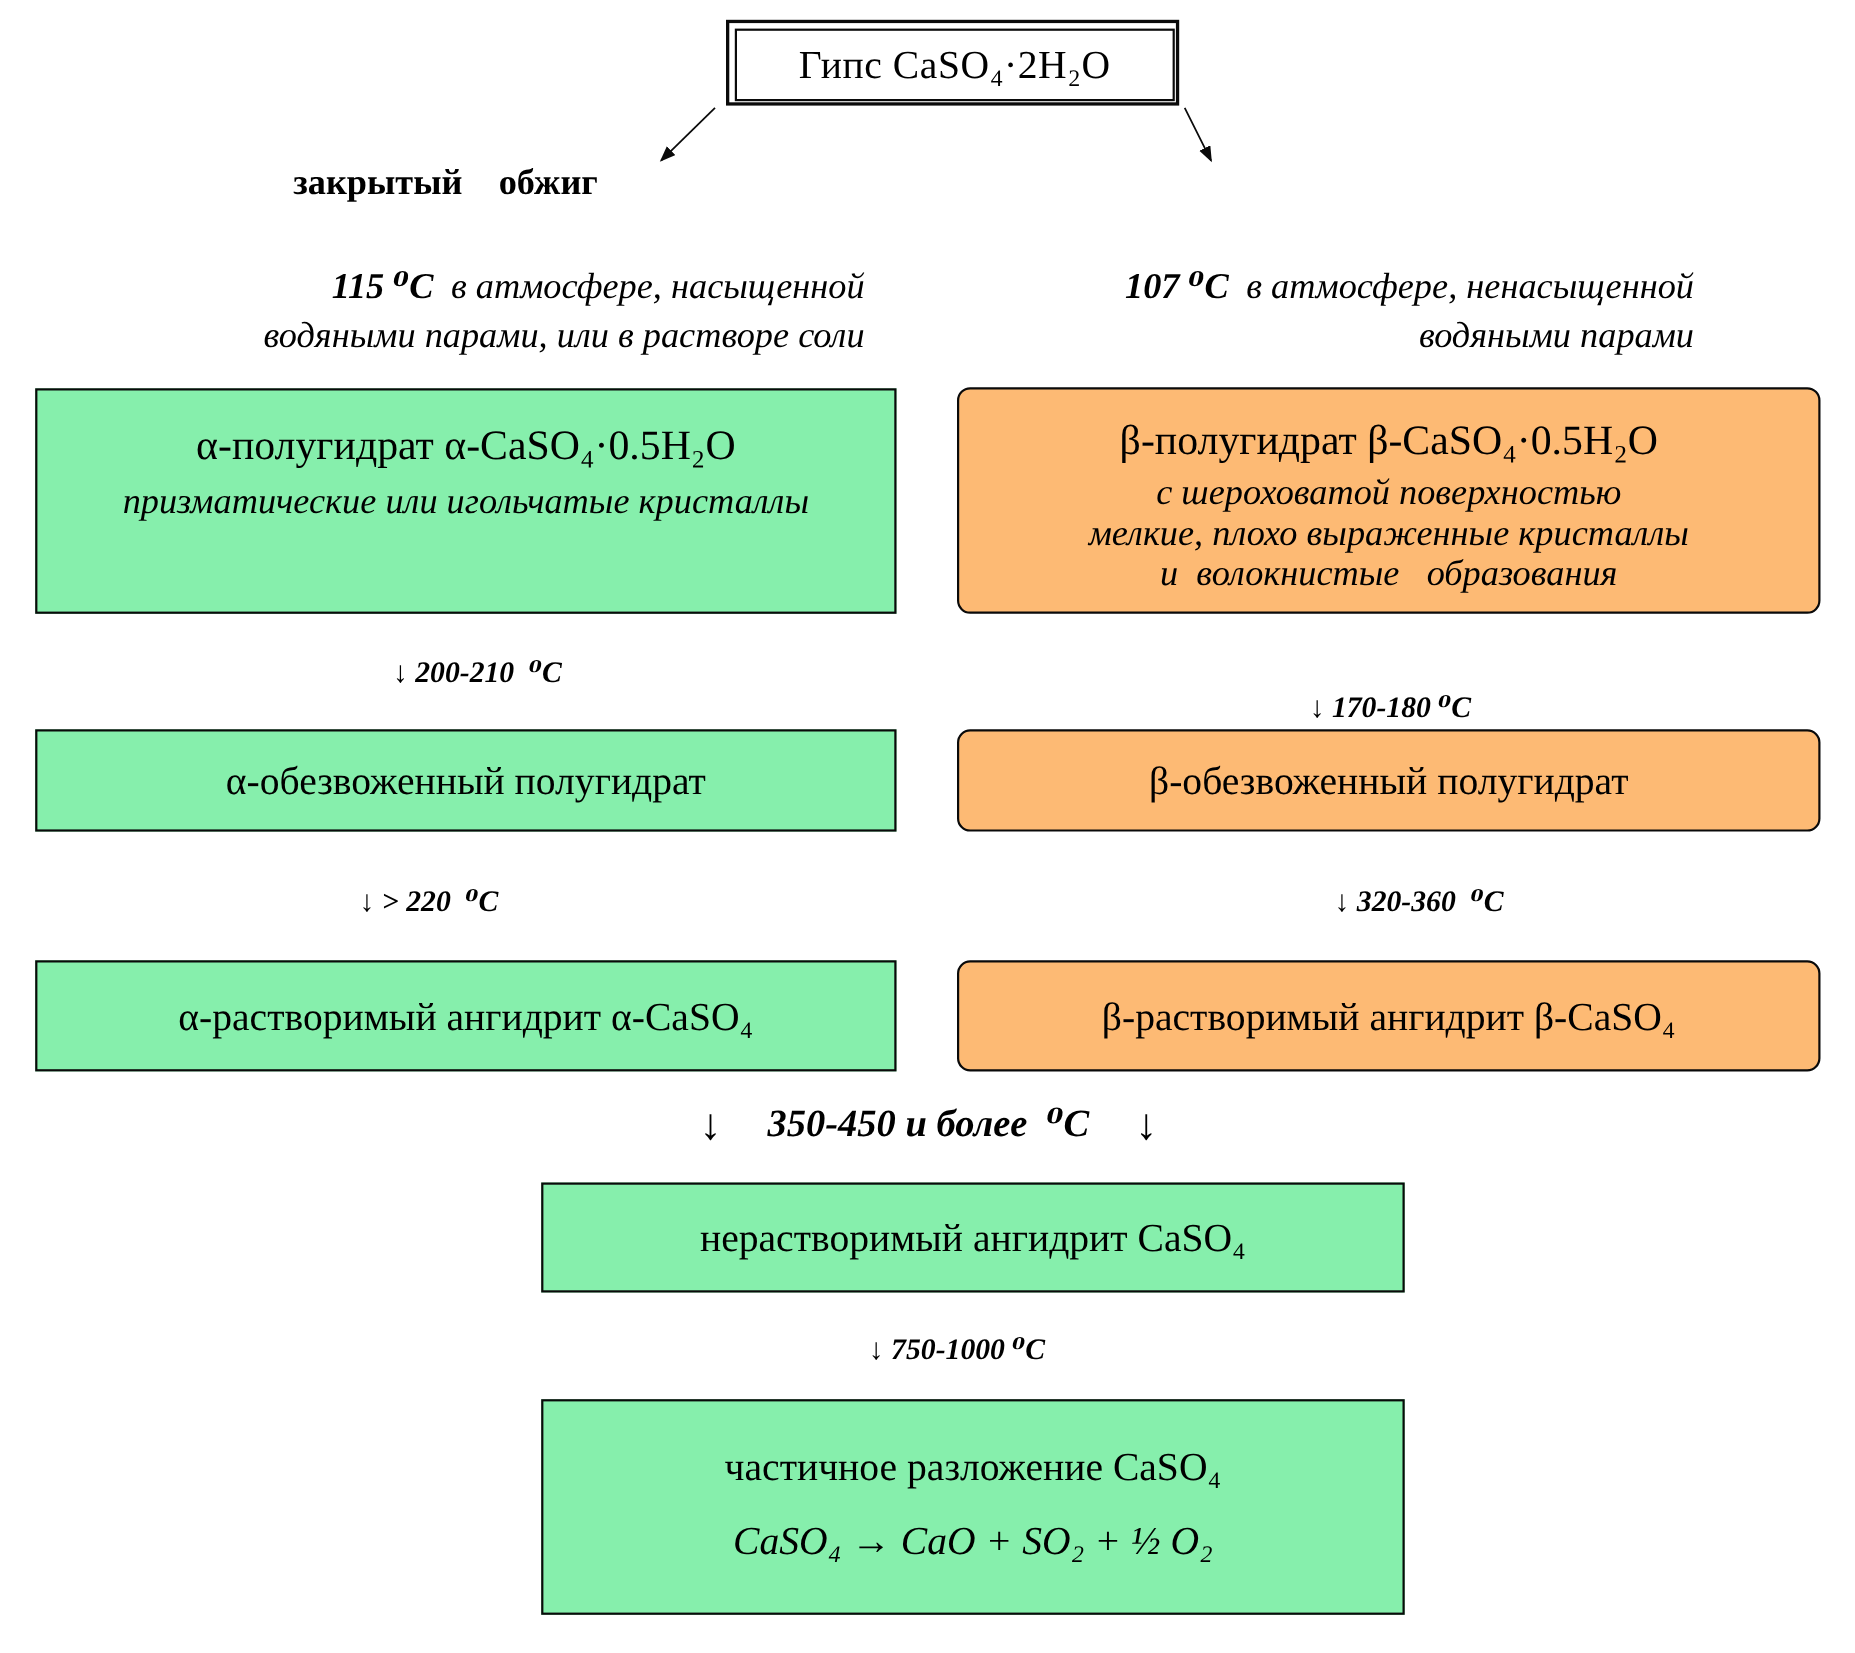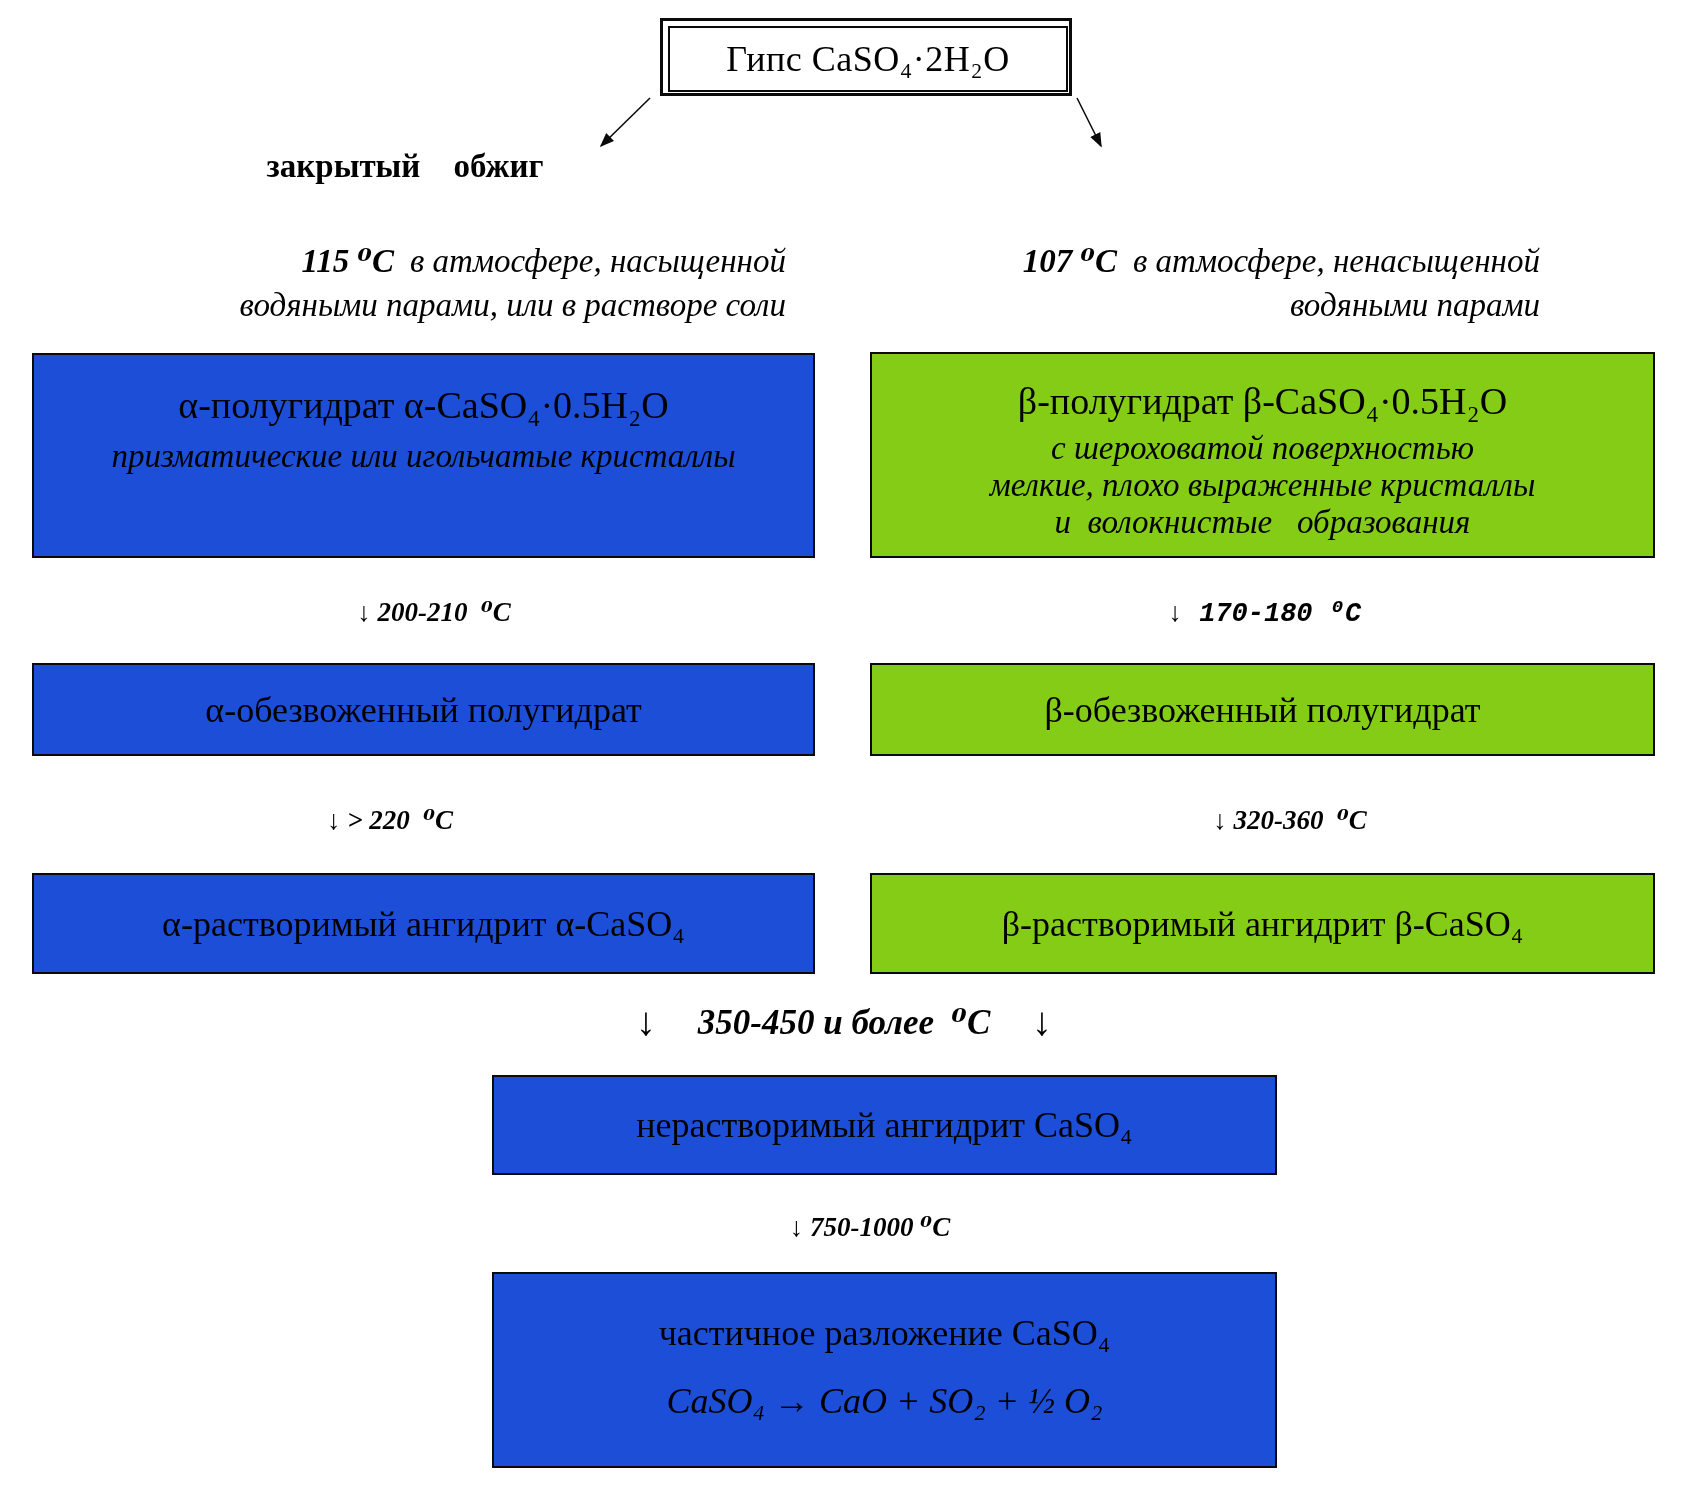--- a/index.html
+++ b/index.html
@@ -22,22 +22,22 @@
   .branch-header{font-weight:bold;font-size:33px;text-align:center;}
   .hdr-left{left:55px;top:148px;width:700px;}
   .hdr-right{left:860px;top:148px;width:650px;}
   .cond{font-style:italic;font-size:33px;text-align:right;line-height:44px;margin-top:37px;}
   .cond-left{left:14px;top:202px;width:772px;}
   .cond-right{left:830px;top:202px;width:710px;}
   .cond .temp{font-weight:bold;}
   .cond .ctext{margin-left:16px;}
 
   
-  .sbox{border:2px solid #0a0a0a;background:#1d4ed8;text-align:center;}
-  .sbox.gray{background:#84cc16;}
+  .sbox{border:2px solid #0a0a0a;background:#86efac;text-align:center;}
+  .sbox.gray{background:#fdba74;border-radius:12px;}
   .stage-title{font-size:38px;}
   .stage-desc{font-style:italic;font-size:33px;}
   .b-a1{left:32px;top:353px;width:783px;height:205px;padding-top:22px;}
   .b-a1 .stage-title{line-height:56px;}
   .b-a1 .stage-desc{line-height:46px;}
   .b-b1{left:870px;top:352px;width:785px;height:206px;padding-top:18px;}
   .b-b1 .stage-title{line-height:58px;}
   .b-b1 .stage-desc{line-height:37px;}
   .rowbox{display:flex;align-items:center;justify-content:center;font-size:36px;}
   .b-a2{left:32px;top:663px;width:783px;height:93px;}
@@ -45,21 +45,21 @@
   .b-a3{left:32px;top:873px;width:783px;height:101px;}
   .b-b3{left:870px;top:873px;width:785px;height:101px;}
   .b-m1{left:492px;top:1075px;width:785px;height:100px;}
   .b-m2{left:492px;top:1272px;width:785px;height:196px;padding-top:36px;}
   .b-m2 .stage-title{font-size:36px;line-height:46px;}
   .equation{font-style:italic;font-size:36px;line-height:46px;margin-top:22px;}
 
   
   .templabel{font-weight:bold;font-style:italic;font-size:27px;text-align:center;}
   .t-a1{left:70px;top:596px;width:728px;}
-  .t-b1{left:900px;top:596px;width:728px;font-family:Liberation Mono, monospace;}
+  .t-b1{left:900px;top:628px;width:728px;}
   .t-a2{left:26px;top:804px;width:728px;}
   .t-b2{left:926px;top:804px;width:728px;}
   .t-m{left:506px;top:1211px;width:728px;}
   .merge-row{left:636px;top:998px;width:416px;display:flex;align-items:center;justify-content:space-between;
     font-weight:bold;font-style:italic;font-size:35px;}
   .merge-row .arr{font-size:40px;font-weight:normal;}
 </style>
 </head>
 <body>
 

